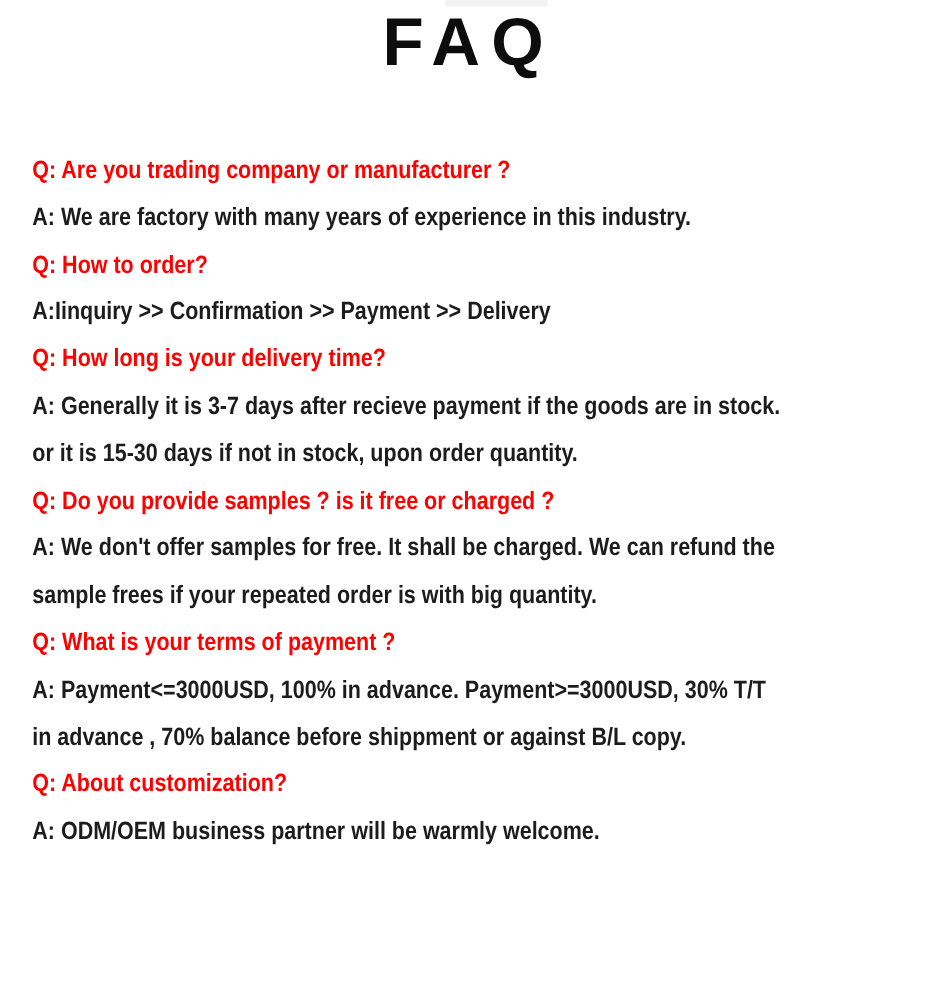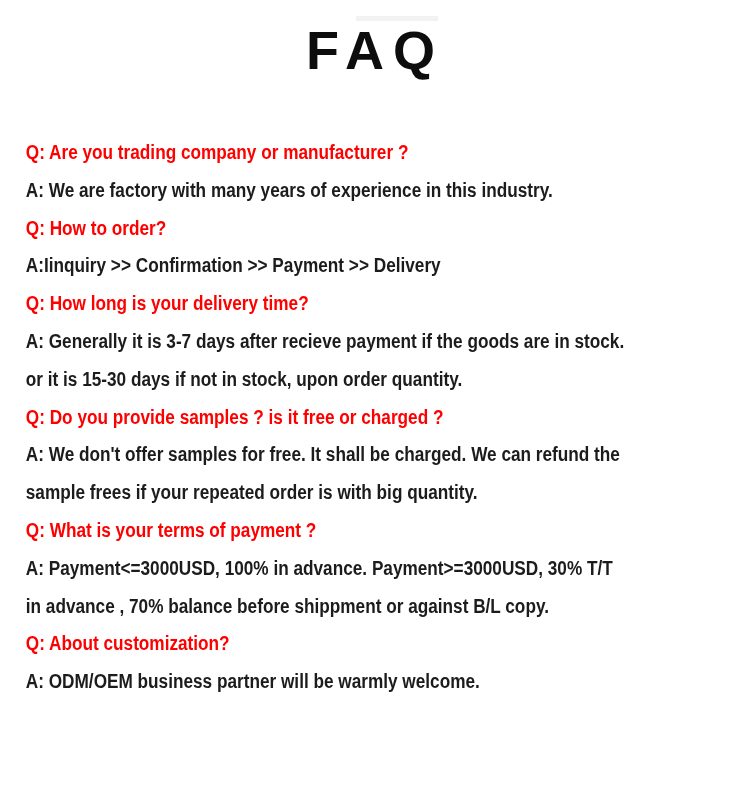--- a/index.html
+++ b/index.html
@@ -6,21 +6,21 @@
   body{width:750px;height:805px;overflow:hidden;}
   .page{
     position:relative;width:750px;height:805px;background:#ffffff;
     font-family:"Liberation Sans",sans-serif;font-weight:bold;
   }
   .top-fragment{
     position:absolute;left:356px;top:0;width:82px;height:5px;
     background:#f2f2f2;
   }
   .faq-title{
-    margin:16px;padding-top:5px;line-height:58px;text-align:center;
+    margin:0;padding-top:5px;line-height:58px;text-align:center;
     font-size:54px;font-weight:bold;letter-spacing:9px;
     color:var(--title-black,#0d0d0d);
   }
   .faq-content{
     margin-top:55px;padding-left:30px;
     transform:scaleX(0.86);transform-origin:left top;
   }
   .line{
     height:37.8px;line-height:37.8px;font-size:20px;font-weight:bold;
     white-space:nowrap;

